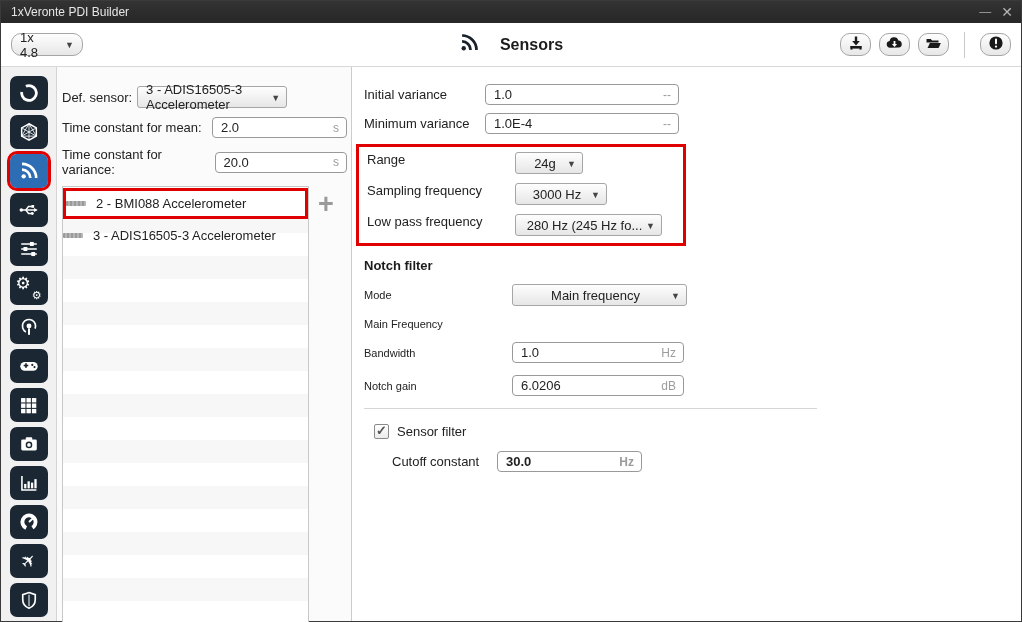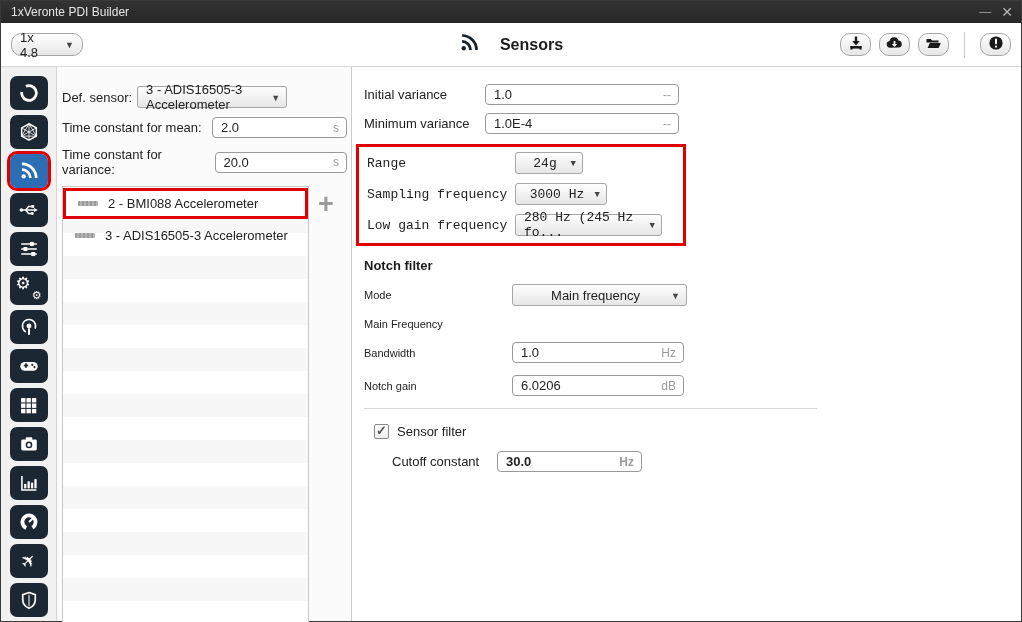--- a/index.html
+++ b/index.html
@@ -49,33 +49,33 @@
   .sp-row .lbl { font-size:13px; color:#222; }
   .dd { position:relative; background:linear-gradient(#fefefe,#e6e6e6); border:1px solid #a6a6a6; border-radius:3px; height:22px; display:flex; align-items:center; justify-content:center; font-size:13px; color:#222; padding:0 16px 0 8px; }
   .dd .dd-arrow { position:absolute; right:6px; top:6px; }
   .def-dd { width:150px; margin-left:5px; }
   .inp { position:relative; border:1px solid #999; border-radius:4px; background:#fff; height:21px; display:flex; align-items:center; padding:0 20px 0 8px; font-size:13px; color:#222; }
   .inp .unit { position:absolute; right:7px; color:#9c9c9c; font-size:12px; }
   .sp-inp { width:135px; margin-left:auto; }
   .list-wrap { display:flex; margin-top:5px; }
   .acc-list { width:247px; height:438px; border:1px solid #c8c8c8;
     background:repeating-linear-gradient(to bottom,#ffffff 0 23px,#f7f7f7 23px 46px); }
-  .acc-row { height:25px; display:flex; align-items:center; gap:10px; padding-left:12px; font-size:13px; color:#222; background:#fff; }
+  .acc-row { height:25px; display:flex; align-items:center; gap:10px; font-size:13px; color:#222; background:#fff; }
   .acc-hl { border:3px solid #e00000; margin:1px 0 4px 0; }
   .drag-handle { width:20px; height:5px; border-radius:1px; background:repeating-linear-gradient(90deg,#9a9a9a 0 2px,#b5b5b5 2px 4px); flex:none; }
   .add-btn { margin:7px 0 0 9px; font-size:27px; font-weight:bold; color:#9a9a9a; line-height:22px; cursor:default; }
 
   
   .config-panel { flex:1; background:#fff; border-left:1px solid #cccccc; padding:17px 12px 0 12px; }
   .cp-row { display:flex; align-items:center; margin-bottom:8px; }
   .cp-row .lbl { font-size:13px; color:#222; flex:none; }
   .var-row .lbl { width:121px; }
   .var-inp { width:194px; }
   .group-red { border:3px solid #e00000; width:330px; margin:10px 0 0 -8px; padding:5px 8px 7px 8px; }
-  .grp-row { display:flex; align-items:center; margin-bottom:9px;font-family:Liberation Mono, monospace; }
+  .grp-row { display:flex; align-items:flex-start; margin-bottom:9px; }
   .grp-row:last-child { margin-bottom:0; }
   .grp-row .lbl { width:148px; font-size:13px; color:#222; flex:none; }
   .dd-range { width:68px; }
   .dd-sampling { width:92px; }
   .dd-lowpass { width:147px; }
   .section-heading { font-size:13px; font-weight:bold; color:#1c1c1c; margin:12px 0 11px 0; }
   .n-row { display:flex; align-items:center; margin-bottom:12px; }
   .n-row .lbl { width:148px; font-size:11px; color:#222; flex:none; }
   .dd-mode { width:175px; }
   .const-btn { width:175px; height:22px; font-size:13px; color:#222; }
@@ -357,21 +357,21 @@
           </div>
         </div>
         <div class="grp-row">
           <span class="lbl">Sampling frequency</span>
           <div class="dd dd-sampling">
             <span>3000 Hz</span>
             <span class="dd-arrow">▼</span>
           </div>
         </div>
         <div class="grp-row">
-          <span class="lbl">Low gain frequency</span>
+          <span class="lbl">Low pass frequency</span>
           <div class="dd dd-lowpass">
             <span>280 Hz (245 Hz fo...</span>
             <span class="dd-arrow">▼</span>
           </div>
         </div>
       </div>
 
       <div class="section-heading">Notch filter</div>
 
       <div class="n-row">

